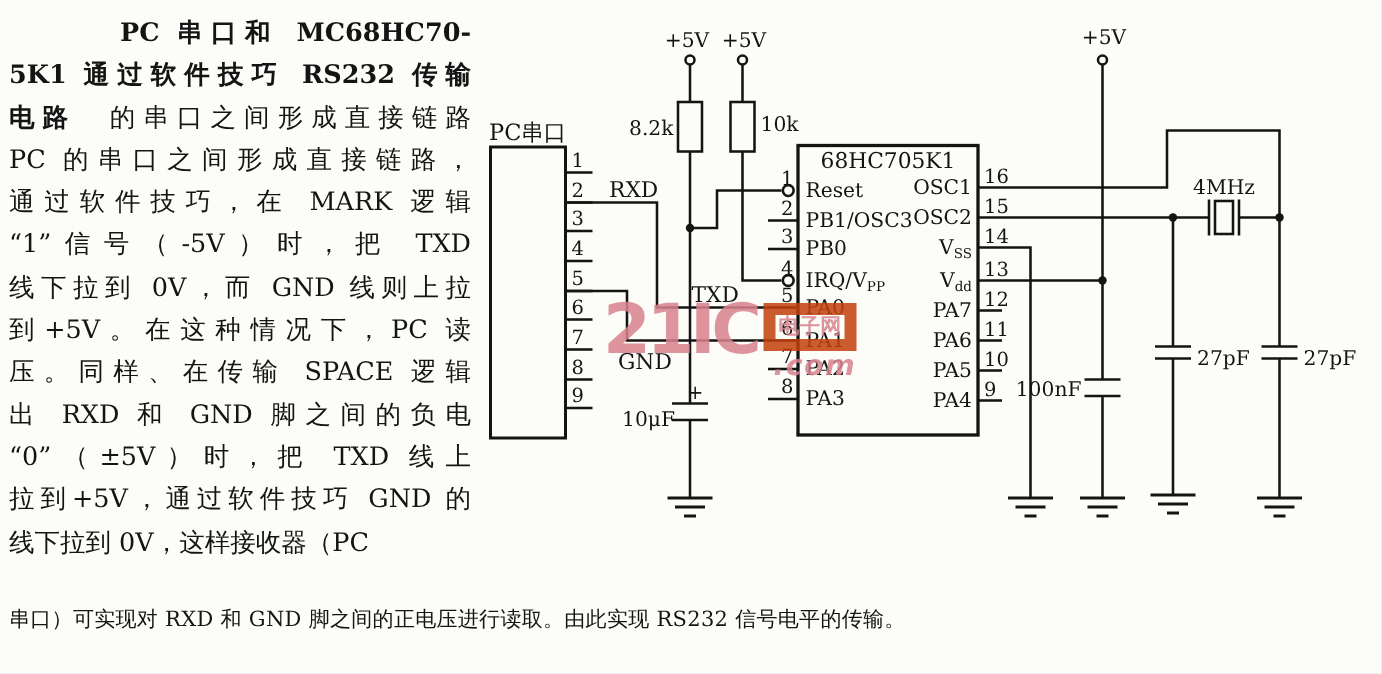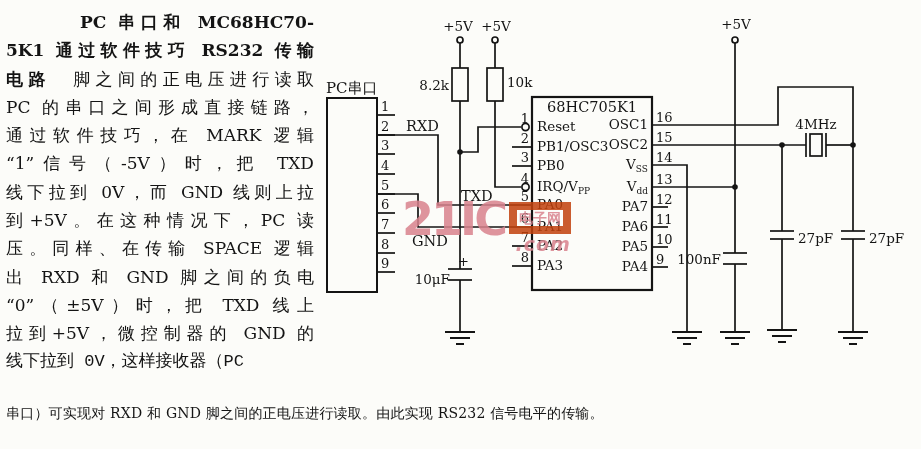--- a/index.html
+++ b/index.html
@@ -7,21 +7,21 @@
     position:relative;width:921px;height:449px;background:#fcfcf9;
     overflow:hidden;font-family:"DejaVu Serif",serif;color:#141414;
   }
   .textcol{position:absolute;left:6px;top:8px;width:308px;font-size:17px;}
   .line{
     height:28.3px;line-height:28.3px;text-align:justify;text-align-last:justify;
     text-justify:distribute;box-sizing:border-box;overflow:hidden;white-space:nowrap;
   }
   .line .b{font-weight:bold;}
   .l0{padding-left:74px;}
-  .l12{text-align-last:left;font-family:Liberation Mono, monospace;}
+  .l12{text-align-last:left;}
   .bottomline{
     position:absolute;left:6px;top:401px;width:815px;font-size:14px;
     line-height:25px;letter-spacing:0.2px;
   }
   svg{position:absolute;left:0;top:0;}
   svg text{font-family:"DejaVu Serif",serif;fill:#141414;}
   .watermark{
     position:absolute;left:402px;top:194px;display:flex;align-items:flex-start;
     color:#d9838e;opacity:0.85;font-family:"DejaVu Sans",sans-serif;pointer-events:none;
   }
@@ -31,30 +31,30 @@
   .wm-com{font-size:19px;font-weight:bold;font-style:italic;line-height:21px;letter-spacing:1px;text-align:right;}
 </style>
 </head>
 <body>
 
 <div class="canvas">
 
   <div class="textcol">
     <div class="line l0"><span class="b">PC 串口和 MC68HC70-</span><span></span></div>
     <div class="line"><span class="b">5K1 通过软件技巧 RS232 传输</span><span></span></div>
-    <div class="line"><span class="b">电路</span><span>　脚之间的正电压进行读取</span></div>
+    <div class="line"><span class="b">电路</span><span>　的串口之间形成直接链路</span></div>
     <div class="line"><span class="b"></span><span>PC 的串口之间形成直接链路，</span></div>
     <div class="line"><span class="b"></span><span>通过软件技巧，在 MARK 逻辑</span></div>
     <div class="line"><span class="b"></span><span>“1”信号（-5V）时，把 TXD</span></div>
     <div class="line"><span class="b"></span><span>线下拉到 0V，而 GND 线则上拉</span></div>
     <div class="line"><span class="b"></span><span>到+5V。在这种情况下，PC 读</span></div>
     <div class="line"><span class="b"></span><span>压。同样、在传输 SPACE 逻辑</span></div>
     <div class="line"><span class="b"></span><span>出 RXD 和 GND 脚之间的负电</span></div>
     <div class="line"><span class="b"></span><span>“0”（±5V）时，把 TXD 线上</span></div>
-    <div class="line"><span class="b"></span><span>拉到+5V，微控制器的 GND 的</span></div>
+    <div class="line"><span class="b"></span><span>拉到+5V，通过软件技巧 GND 的</span></div>
     <div class="line l12"><span class="b"></span><span>线下拉到 0V，这样接收器（PC</span></div>
   </div>
   <div class="bottomline">串口）可实现对 RXD 和 GND 脚之间的正电压进行读取。由此实现 RS232 信号电平的传输。</div>
 
   <svg width="921" height="449" viewBox="0 0 921 449">
     <g stroke="#141414" stroke-width="1.7" fill="none">
 
       <rect x="327" y="98" width="50" height="194" stroke-width="2"></rect>
       <g>
         <line x1="377" y1="115" x2="395" y2="115"></line>

